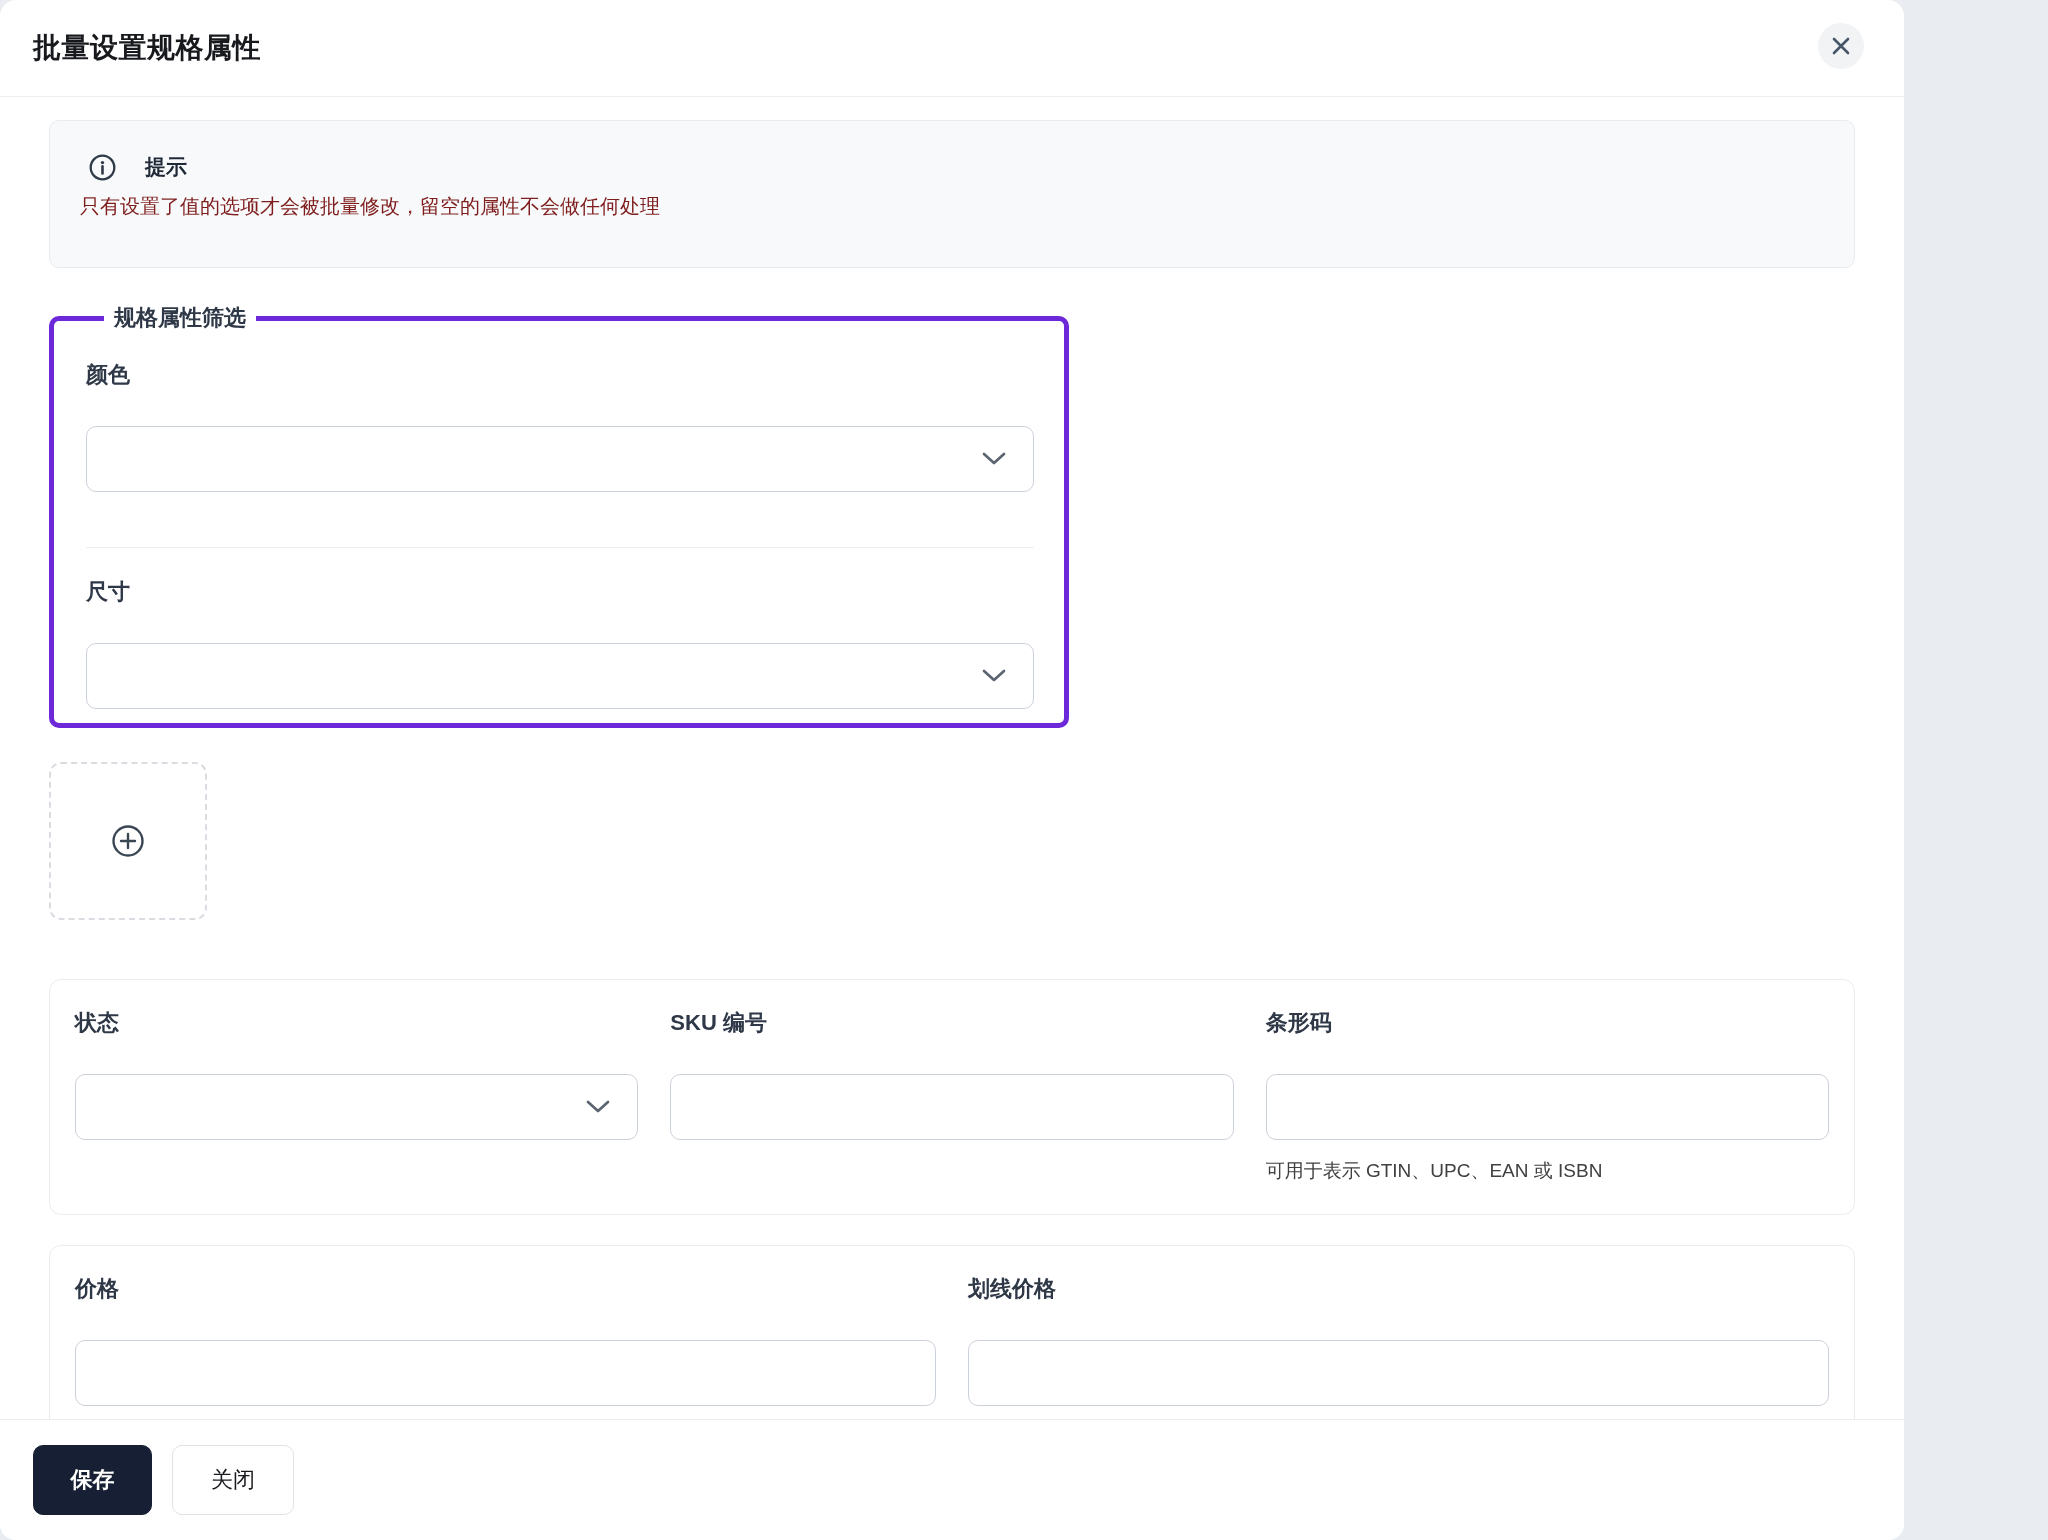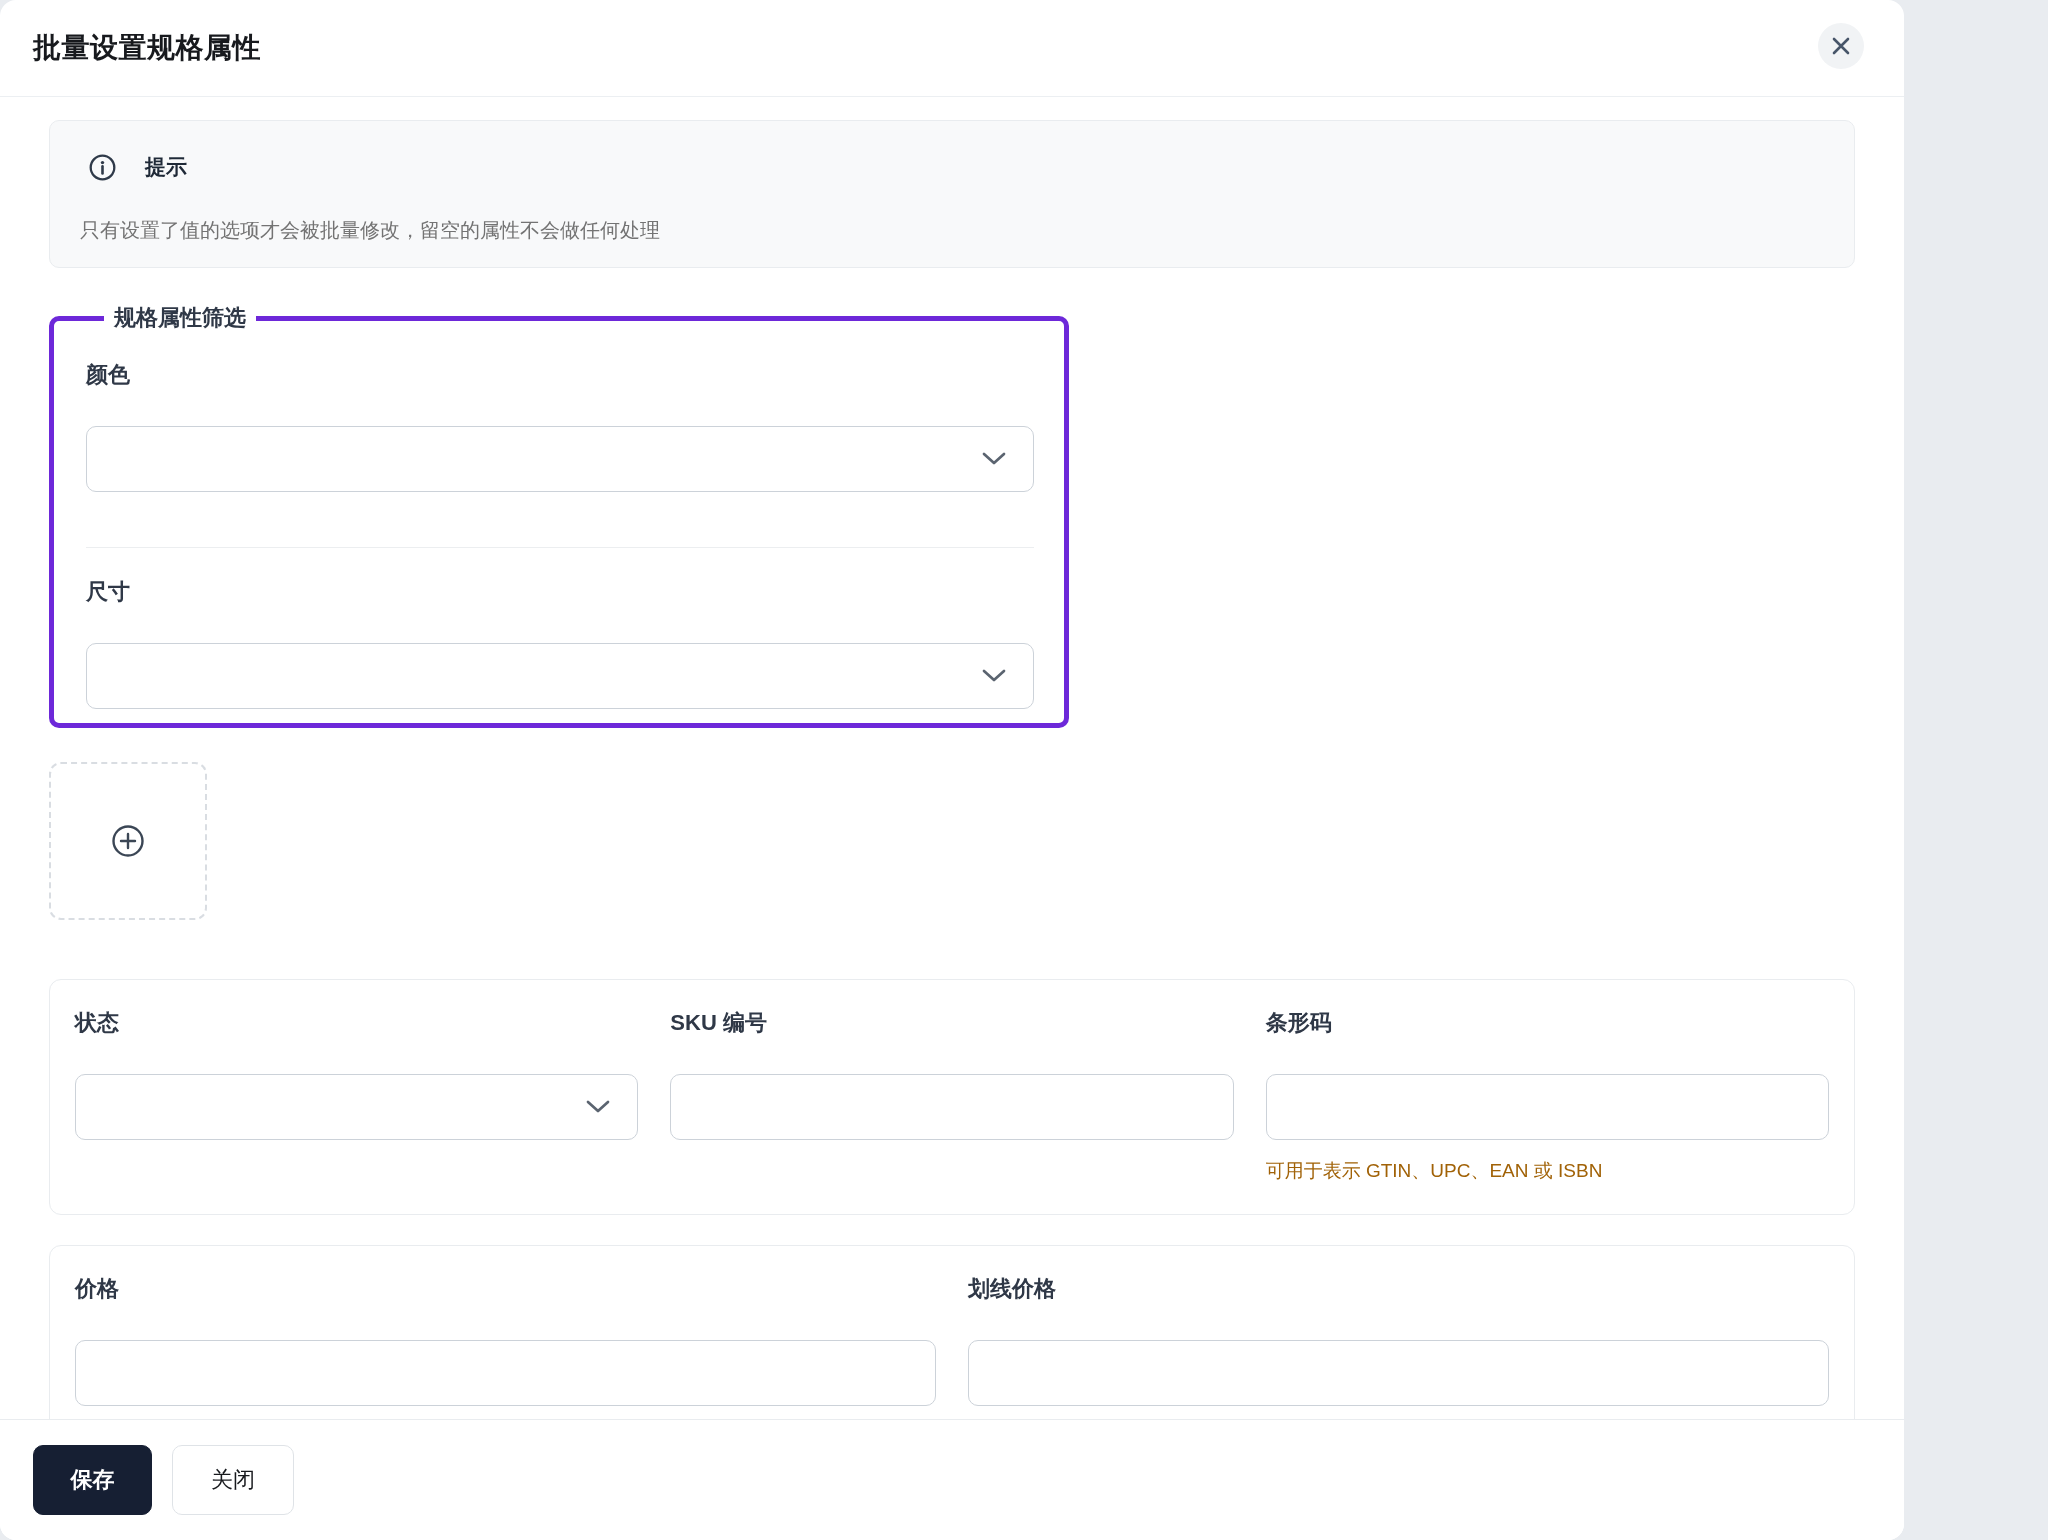--- a/index.html
+++ b/index.html
@@ -67,23 +67,23 @@
     align-items: center;
     gap: 29px;
     padding-left: 9px;
   }
   .notice-title {
     font-size: 21px;
     font-weight: 700;
     color: #1f2937;
   }
   .notice-desc {
-    margin-top: 36px;
+    margin-top: 12px;
     font-size: 20px;
-    color: #737373;
+    color: #7f1d1d;
   }
 
   
   .filter-fieldset {
     margin-top: 35px;
     width: 1020px;
     border: 5px solid #6d28d9;
     border-radius: 10px;
     padding: 0 30px 14px 32px;
   }
@@ -158,21 +158,21 @@
   .card-pricing {
     margin-top: 30px;
     display: grid;
     grid-template-columns: 1fr 1fr;
     column-gap: 32px;
     height: 192px;
   }
   .helper-text {
     margin-top: 18px;
     font-size: 19px;
-    color: #a16207;
+    color: #404040;
   }
 
   
   .modal-footer {
     flex: 0 0 121px;
     height: 121px;
     border-top: 1px solid #e9ecef;
     background: #ffffff;
     display: flex;
     align-items: flex-start;

